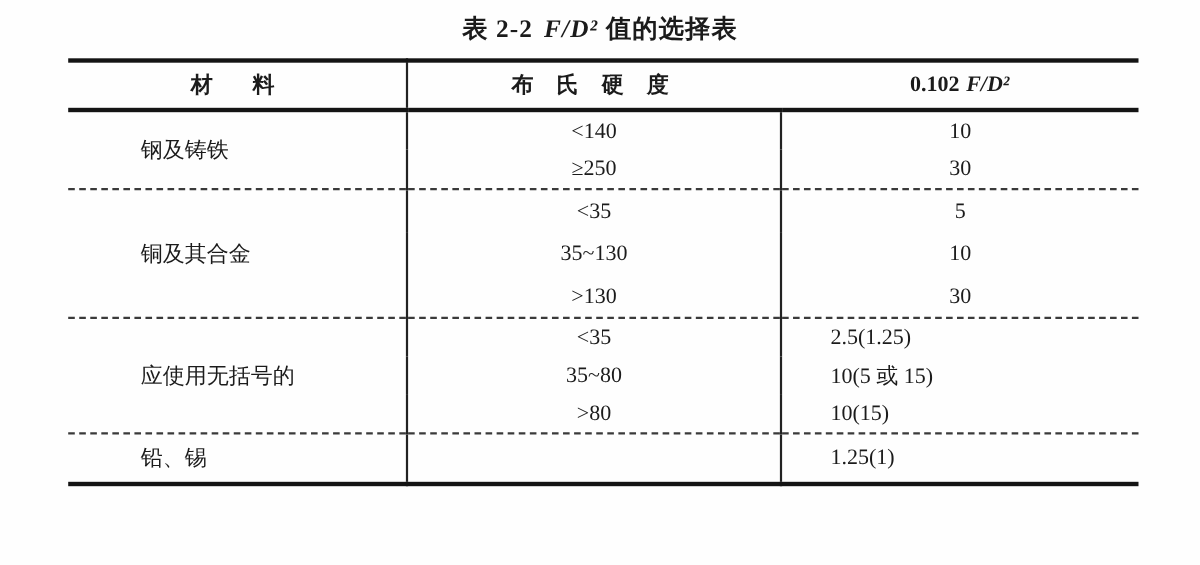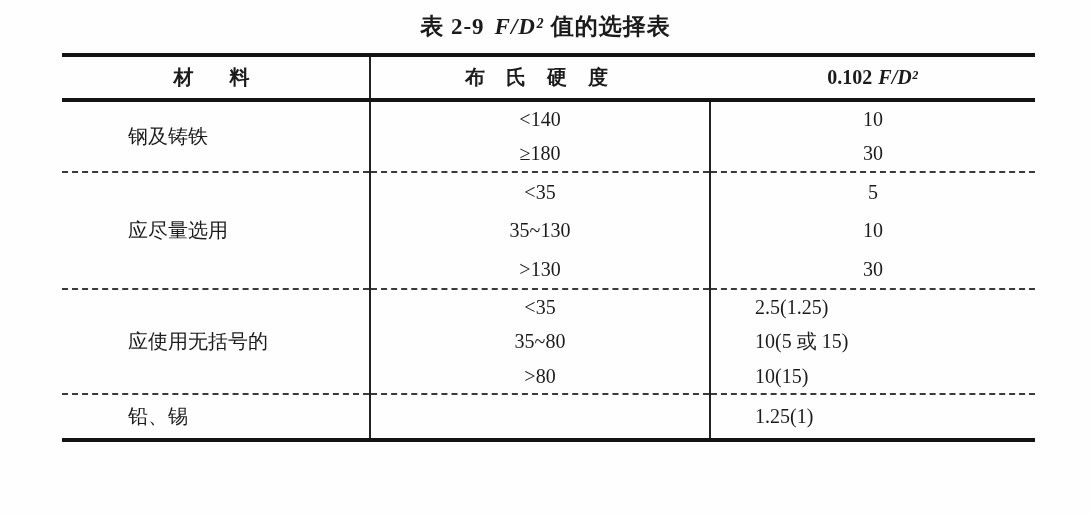--- a/index.html
+++ b/index.html
@@ -65,21 +65,21 @@
     font-size:19px; line-height:32px;
   }
   .note2 { padding-left:31px; }
 </style>
 </head>
 <body>
 
 <div class="page">
 
   <div class="title">
-    <span>表 2-9</span><span class="formula">F/D²</span><span>值的选择表</span>
+    <span>表 2-2</span><span class="formula">F/D²</span><span>值的选择表</span>
   </div>
 
   <table class="main">
     <colgroup>
         <col class="c1">
         <col class="c2">
         <col class="c3">
       </colgroup>
     <thead>
       <tr>
@@ -90,25 +90,25 @@
         </th>
       </tr>
     </thead>
     <tbody id="table-body">
         <tr class="g0">
           <td rowspan="2" class="mat">钢及铸铁</td>
           <td class="hard">&lt;140</td>
           <td class="val">10</td>
         </tr>
         <tr class="g0">
-          <td class="hard">≥180</td>
+          <td class="hard">≥250</td>
           <td class="val">30</td>
         </tr>
         <tr class="g1 sep">
-          <td rowspan="3" class="mat">应尽量选用</td>
+          <td rowspan="3" class="mat">铜及其合金</td>
           <td class="hard">&lt;35</td>
           <td class="val">5</td>
         </tr>
         <tr class="g1">
           <td class="hard">35~130</td>
           <td class="val">10</td>
         </tr>
         <tr class="g1">
           <td class="hard">&gt;130</td>
           <td class="val">30</td>

